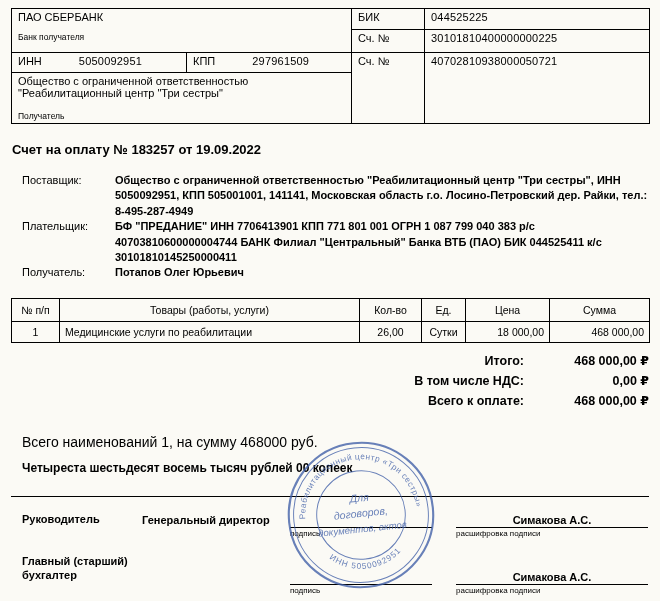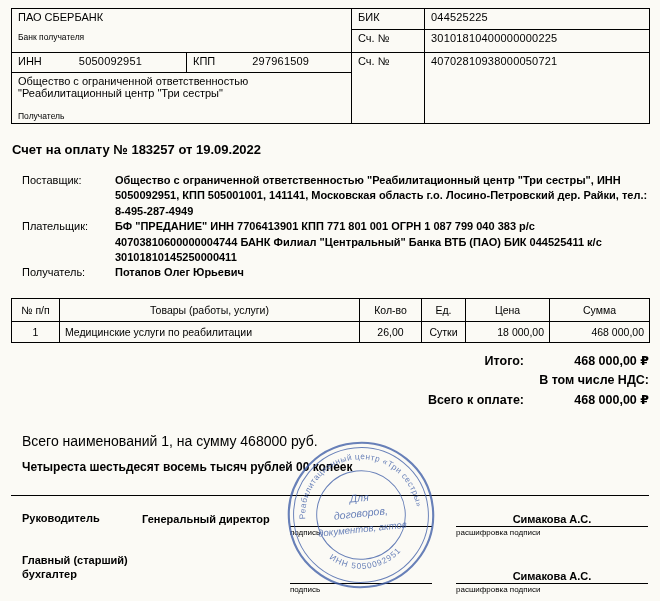--- a/index.html
+++ b/index.html
@@ -154,20 +154,21 @@
   </tbody>
     </table>
 
   <div class="totals">
     <div class="total-row">
       <span>Итого:</span>
       <span class="t-value">468 000,00 ₽</span>
     </div>
     <div class="total-row">
       <span>В том числе НДС:</span>
+      <span class="t-value">0,00 ₽</span>
     </div>
     <div class="total-row">
       <span>Всего к оплате:</span>
       <span class="t-value">468 000,00 ₽</span>
     </div>
   </div>
 
   <div class="summary">Всего наименований 1, на сумму 468000 руб.</div>
   <div class="in-words">Четыреста шестьдесят восемь тысяч рублей 00 копеек</div>
 

